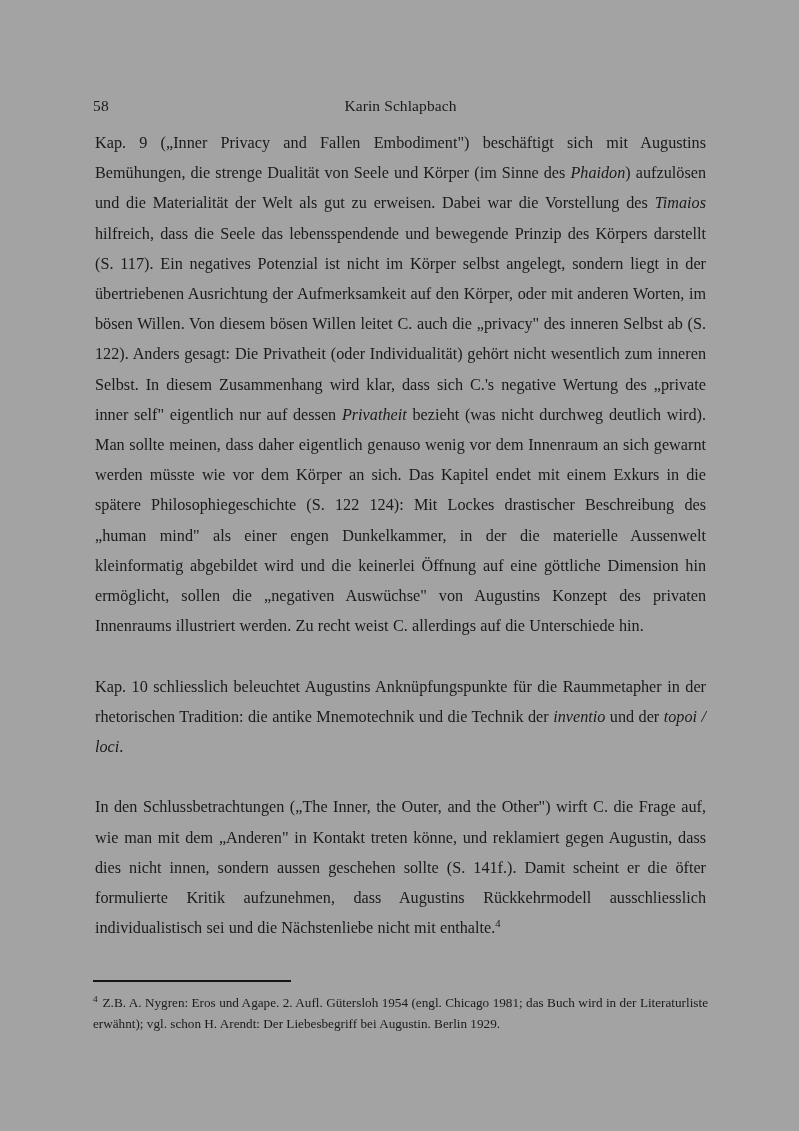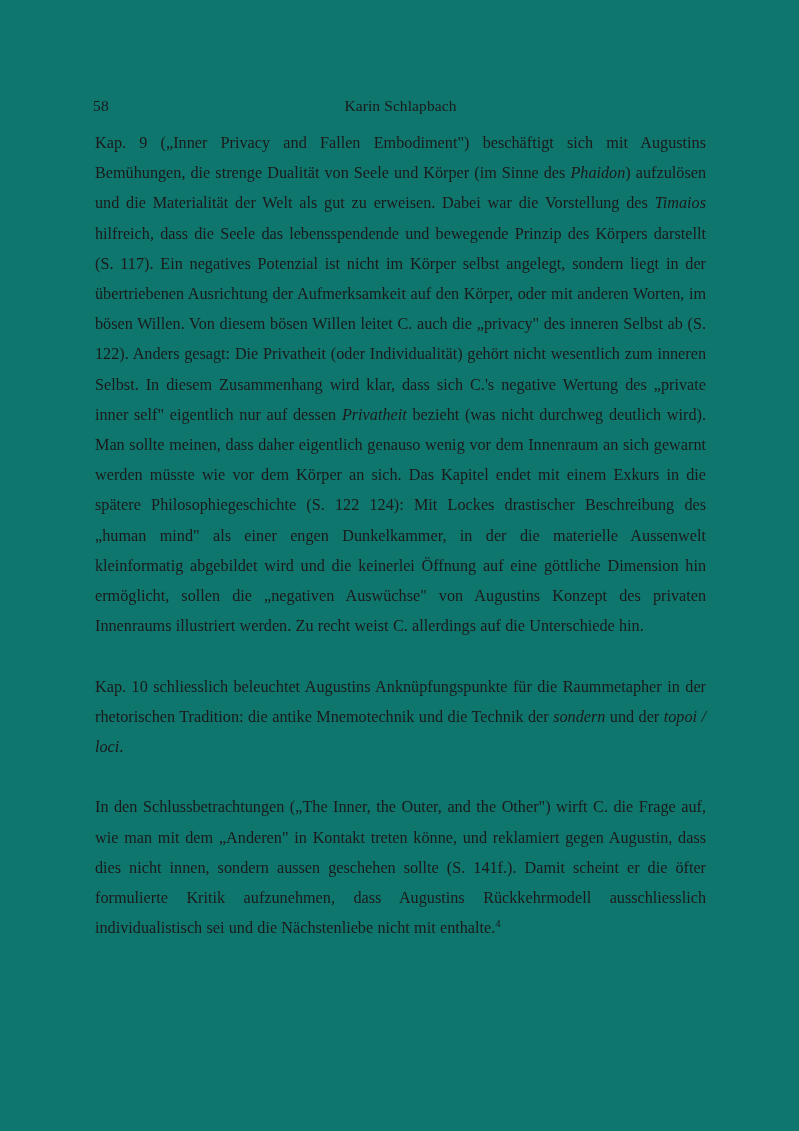--- a/index.html
+++ b/index.html
@@ -9,21 +9,21 @@
   }
   body {
     font-family: "Liberation Serif", "DejaVu Serif", serif;
     color: #1a1a1a;
   }
   .page {
     position: relative;
     width: 799px;
     height: 1131px;
     margin: 0 auto;
-    background: #0f766e;
+    background: #a3a3a3;
     overflow: hidden;
   }
   .content {
     position: absolute;
     left: 93px;
     top: 0;
     width: 615px;
     height: 1131px;
   }
   
@@ -115,19 +115,25 @@
 <div class="page">
   <div class="content">
 
     <div class="runhead">
       <span class="folio">58</span>
       <span class="author">Karin Schlapbach</span>
     </div>
 
     <div class="body-block">
         <p class="para">Kap. 9 („Inner Privacy and Fallen Embodiment") beschäftigt sich mit Augustins Bemühungen, die strenge Dualität von Seele und Körper (im Sinne des <i>Phaidon</i>) aufzulösen und die Materialität der Welt als gut zu erweisen. Dabei war die Vorstellung des <i>Timaios</i> hilfreich, dass die Seele das lebensspendende und bewegende Prinzip des Körpers darstellt (S. 117). Ein negatives Potenzial ist nicht im Körper selbst angelegt, sondern liegt in der übertriebenen Ausrichtung der Aufmerksamkeit auf den Körper, oder mit anderen Worten, im bösen Willen. Von diesem bösen Willen leitet C. auch die „privacy" des inneren Selbst ab (S. 122). Anders gesagt: Die Privatheit (oder Individualität) gehört nicht wesentlich zum inneren Selbst. In diesem Zusammenhang wird klar, dass sich C.'s negative Wertung des „private inner self" eigentlich nur auf dessen <i>Privatheit</i> bezieht (was nicht durchweg deutlich wird). Man sollte meinen, dass daher eigentlich genauso wenig vor dem Innenraum an sich gewarnt werden müsste wie vor dem Körper an sich. Das Kapitel endet mit einem Exkurs in die spätere Philosophiegeschichte (S. 122 124): Mit Lockes drastischer Beschreibung des „human mind" als einer engen Dunkelkammer, in der die materielle Aussenwelt kleinformatig abgebildet wird und die keinerlei Öffnung auf eine göttliche Dimension hin ermöglicht, sollen die „negativen Auswüchse" von Augustins Konzept des privaten Innenraums illustriert werden. Zu recht weist C. allerdings auf die Unterschiede hin.</p>
-        <p class="para gap">Kap. 10 schliesslich beleuchtet Augustins Anknüpfungspunkte für die Raummetapher in der rhetorischen Tradition: die antike Mnemotechnik und die Technik der <i>sondern</i> und der <i>topoi / loci</i>.</p>
+        <p class="para gap">Kap. 10 schliesslich beleuchtet Augustins Anknüpfungspunkte für die Raummetapher in der rhetorischen Tradition: die antike Mnemotechnik und die Technik der <i>inventio</i> und der <i>topoi / loci</i>.</p>
         <p class="para gap">In den Schlussbetrachtungen („The Inner, the Outer, and the Other") wirft C. die Frage auf, wie man mit dem „Anderen" in Kontakt treten könne, und reklamiert gegen Augustin, dass dies nicht innen, sondern aussen geschehen sollte (S. 141f.). Damit scheint er die öfter formulierte Kritik aufzunehmen, dass Augustins Rückkehrmodell ausschliesslich individualistisch sei und die Nächstenliebe nicht mit enthalte.<sup class="fnref">4</sup></p>
       </div>
 
+    <div class="footnote-area">
+      <div class="fn-rule"></div>
+      <div>
+          <p class="footnote"><sup class="fnmark">4</sup> Z.B. A. Nygren: Eros und Agape. 2. Aufl. Gütersloh 1954 (engl. Chicago 1981; das Buch wird in der Literaturliste erwähnt); vgl. schon H. Arendt: Der Liebesbegriff bei Augustin. Berlin 1929.</p>
+        </div>
+    </div>
 
   </div>
 </div>
 
 </body></html>

